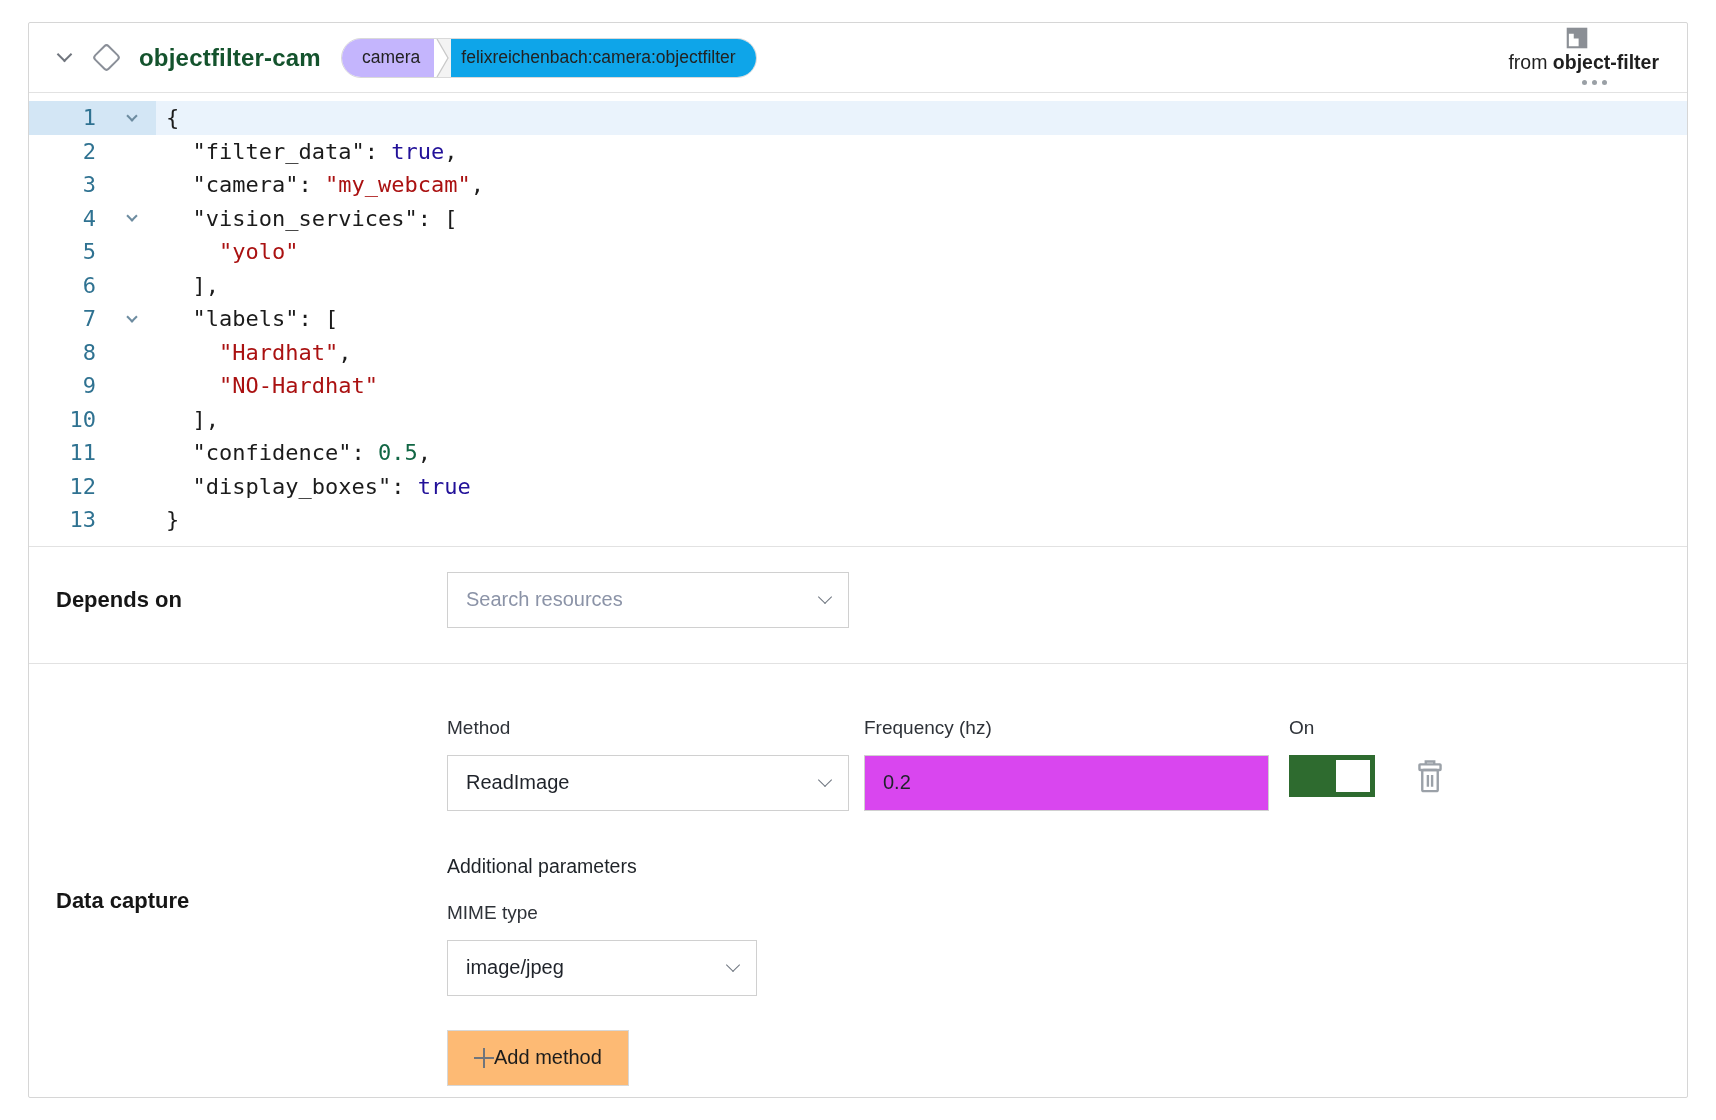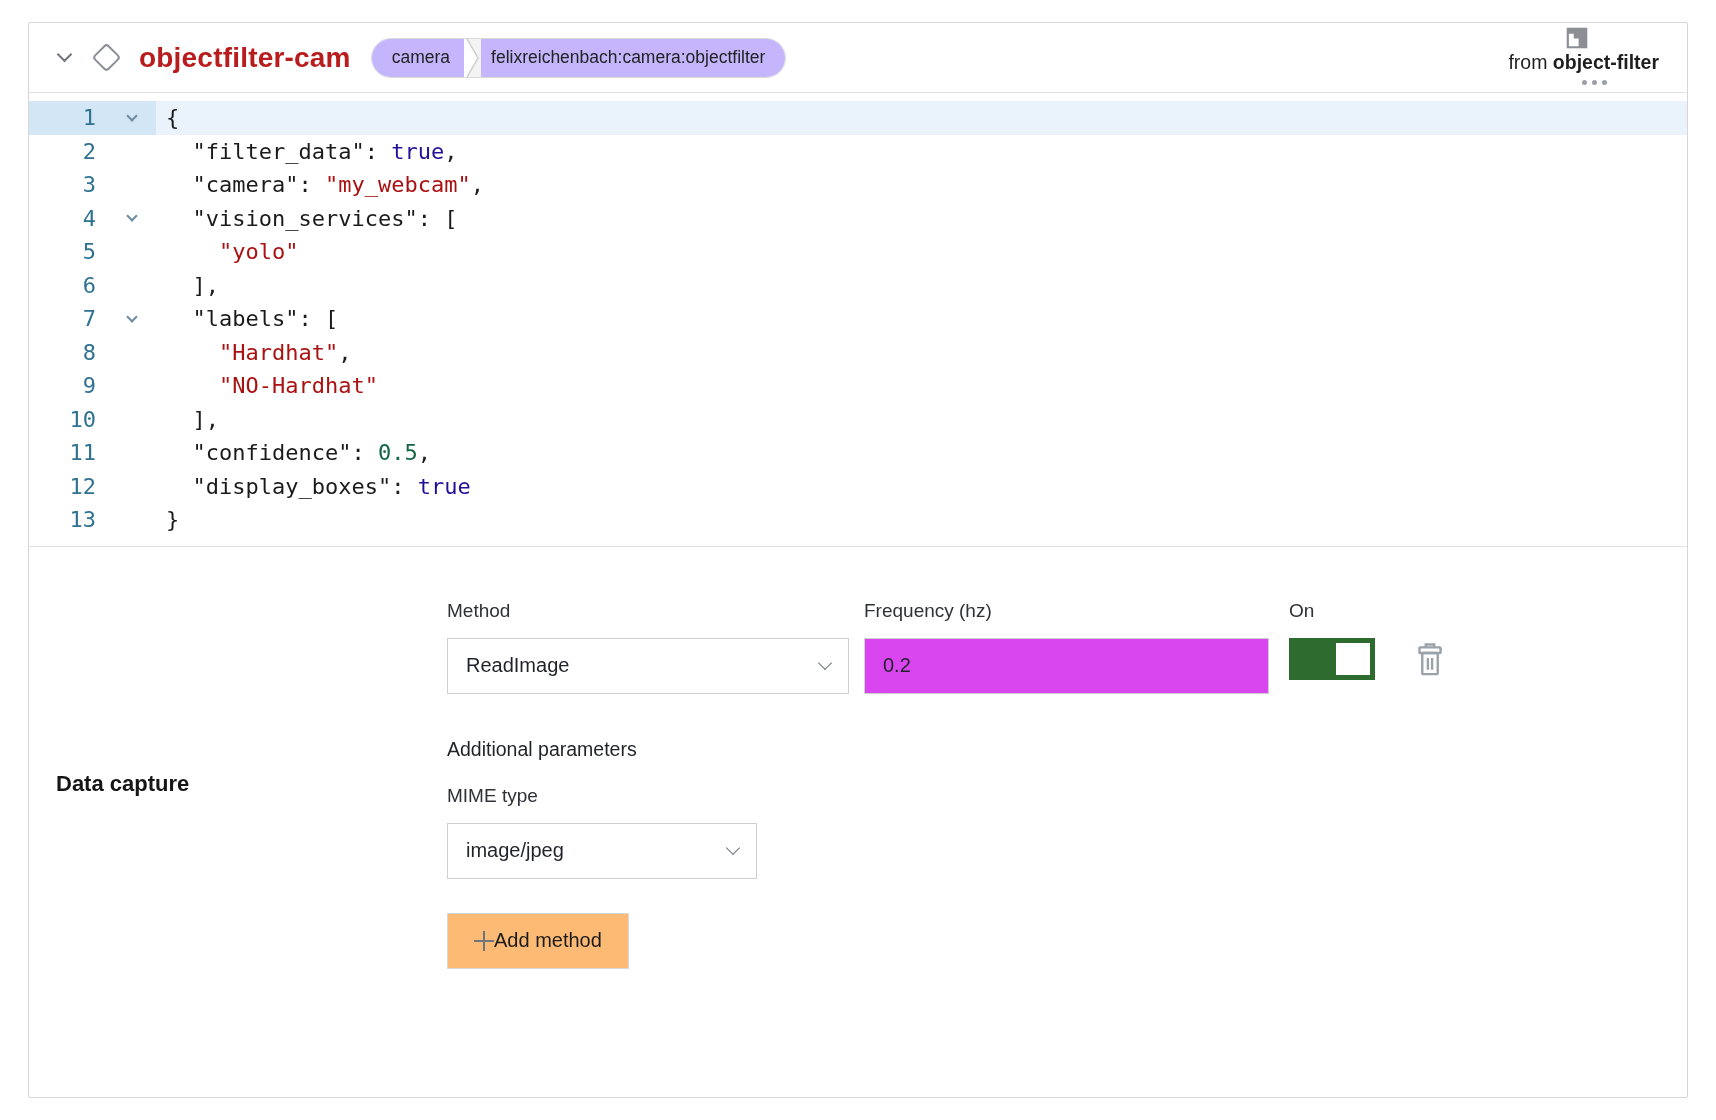--- a/index.html
+++ b/index.html
@@ -9,26 +9,26 @@
   .card { position:absolute; left:28px; top:22px; width:1660px; height:1076px;
           background:#fff; border:1px solid #d6d6d6; border-radius:2px; }
 
   
   .card-header { height:70px; display:flex; align-items:center; padding:0 28px 0 30px;
                  border-bottom:1px solid #e2e2e2; }
   .chev-down { width:11px; height:11px; border-right:2px solid #71767e; border-bottom:2px solid #71767e;
                transform:rotate(45deg); margin-top:-6px; flex:none; cursor:pointer; }
   .diamond { width:21px; height:21px; border:2.5px solid #8a8f98; border-radius:4px;
              transform:rotate(45deg); margin-left:26px; flex:none; }
-  .card-title { font-size:28px; font-weight:bold; color:#b91c1c; margin-left:22px; letter-spacing:.2px; }
+  .card-title { font-size:24px; font-weight:bold; color:#14532d; margin-left:22px; letter-spacing:.2px; }
   .badge { display:flex; align-items:stretch; height:40px; border:1px solid #d9d9d9; border-radius:20px;
            overflow:hidden; margin-left:20px; font-size:17.5px; color:#222; }
   .badge-left { display:flex; align-items:center; padding:0 14px 0 20px; background:#c4b5fd; }
   .badge-div { display:block; flex:none; }
-  .badge-right { display:flex; align-items:center; padding:0 20px 0 10px; background:#c4b5fd; }
+  .badge-right { display:flex; align-items:center; padding:0 20px 0 10px; background:#0ea5e9; }
   .header-right { margin-left:auto; display:flex; align-items:center;flex-direction:column; }
   .from-text { font-size:19.5px; color:#1f1f1f; margin-left:13px; }
   .from-text b { font-weight:bold; }
   .menu-btn { margin-left:34px; display:flex; gap:5px; align-items:center; background:none; border:none; cursor:pointer; padding:6px 2px; }
   .menu-btn i { width:5px; height:5px; border-radius:50%; background:#9aa0a6; }
 
   
   .code-editor { padding:8px 0 9px 0; font-family:"DejaVu Sans Mono", monospace;
                  font-size:22px; line-height:33.5px; cursor:text; }
   .code-row { display:flex; height:33.5px; }
@@ -180,20 +180,27 @@
           <span class="fold-col"></span>
           <span class="code-text"><span class="tk-p">  </span><span class="tk-k">"display_boxes"</span><span class="tk-p">: </span><span class="tk-a">true</span></span>
         </div>
         <div class="code-row">
           <span class="gutter-num">13</span>
           <span class="fold-col"></span>
           <span class="code-text"><span class="tk-p">}</span></span>
         </div>
       </div>
 
+    <div class="section sec-depends">
+      <h2>Depends on</h2>
+      <div class="select-box" style="width:402px;">
+        <span class="placeholder">Search resources</span>
+        <span class="chev"></span>
+      </div>
+    </div>
 
     <div class="section sec-capture">
       <h2>Data capture</h2>
       <div>
 
         <div class="cap-row">
           <div class="cap-col-method">
             <div class="field-label">Method</div>
             <div class="select-box">
               <span>ReadImage</span>

